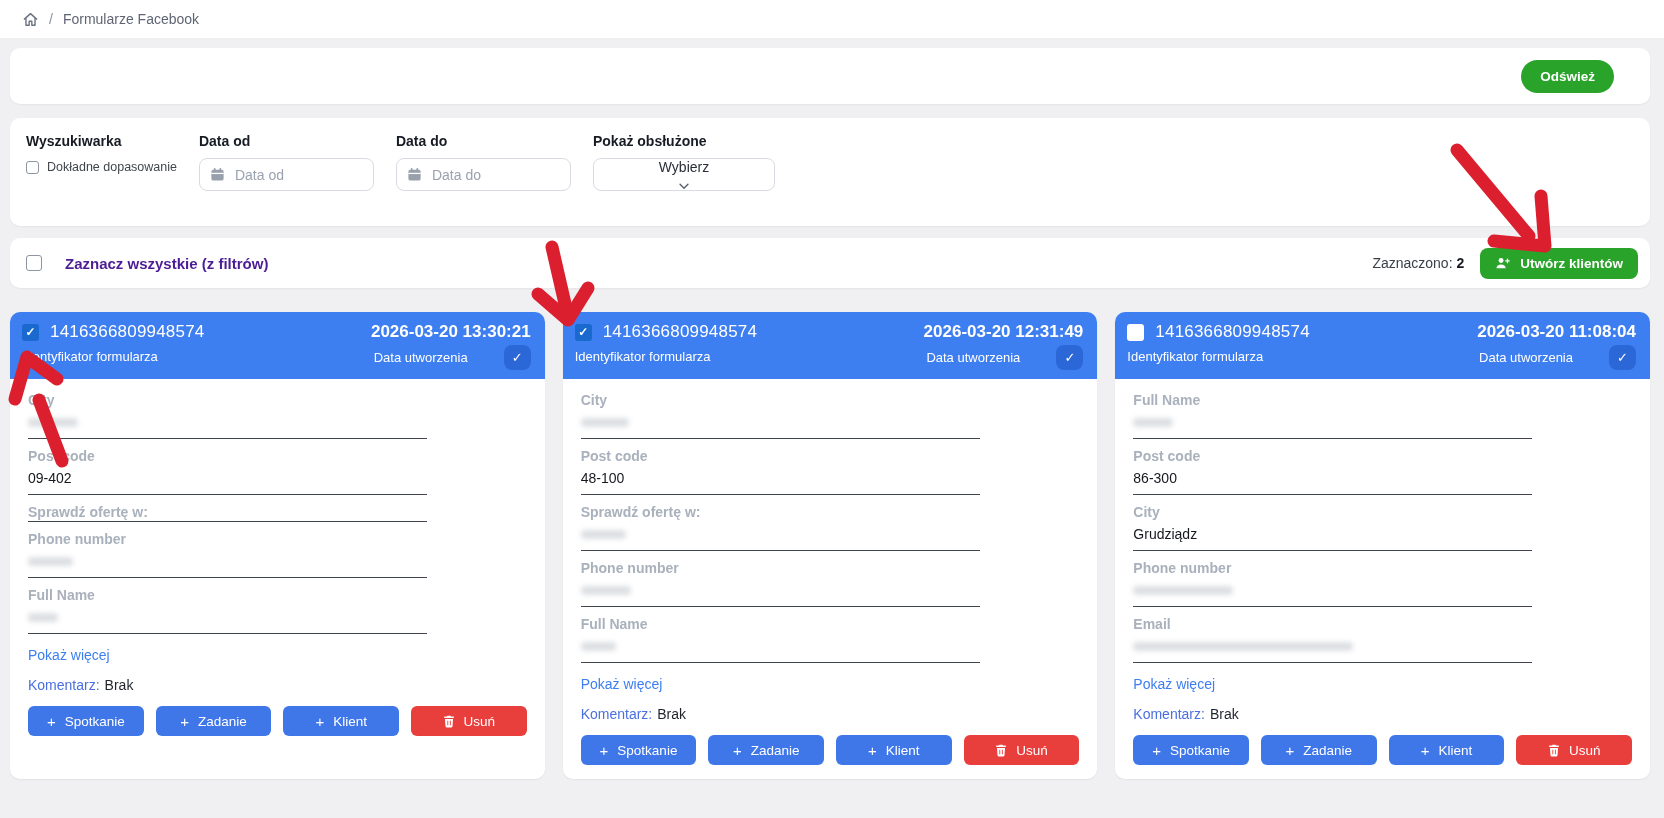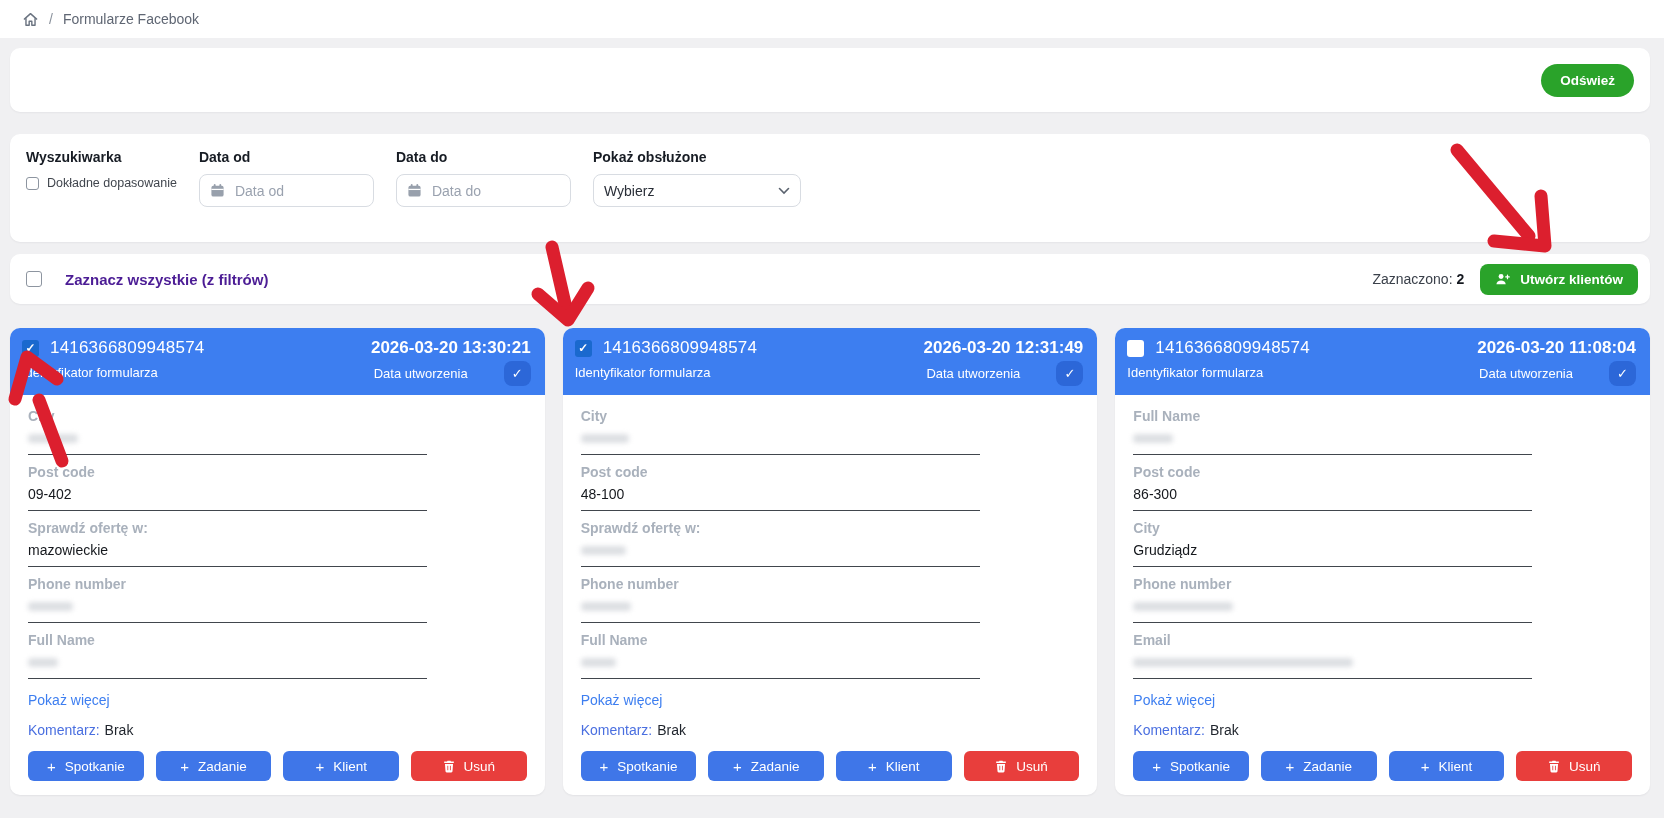--- a/index.html
+++ b/index.html
@@ -12,30 +12,30 @@
     width:1664px;height:818px;position:relative;overflow:hidden;
     background:#f0f0f2;font-family:"Liberation Sans",sans-serif;font-size:14px;color:#1f242c;
   }
   
   .topbar{background:#fff;height:38px;display:flex;align-items:center;gap:10px;padding:0 0 0 22px;}
   .crumb{color:#5f6673;font-size:14px;}
   .crumb-sep{color:#8a919c;}
   
   .container{padding:10px 14px 0 10px;}
   .panel{background:#fff;border-radius:10px;box-shadow:0 1px 2px rgba(20,25,35,.05);}
-  .panel-refresh{height:64px;display:flex;justify-content:flex-end;align-items:center;padding:0 16px;margin-bottom:22px;}
+  .panel-refresh{height:56px;display:flex;justify-content:flex-end;align-items:center;padding:0 36px;margin-bottom:14px;}
   .btn{border:none;cursor:pointer;color:#fff;font-family:inherit;}
   .btn-refresh{background:var(--green);font-weight:bold;font-size:13.5px;border-radius:17px;padding:9px 19px;}
   
   .panel-filters{padding:15px 16px 12px;margin-bottom:12px;min-height:108px;}
   .filters-row{display:flex;gap:22px;align-items:flex-start;}
   .filter-group{display:flex;flex-direction:column;}
   .filter-label{font-weight:bold;font-size:14px;color:#171c24;margin-bottom:9px;}
   .input-wrap{height:33px;border:1px solid #d8dce2;border-radius:8px;background:#fff;display:flex;align-items:center;gap:8px;padding:0 10px;width:175px;}
-  .input-wrap.select{width:208px;justify-content:space-between;cursor:pointer;}
+  .input-wrap.select{width:182px;justify-content:space-between;cursor:pointer;flex-direction:column;}
   .input-wrap input{border:none;outline:none;flex:1;min-width:0;font-family:inherit;font-size:14px;color:#2a2f38;background:transparent;}
   .input-wrap input::placeholder{color:#9aa2af;}
   .select-value{color:#2a2f38;}
   .box{width:15px;height:15px;border:1px solid #8d95a0;border-radius:3px;background:#fff;display:inline-block;flex:none;}
   .box.big{width:16px;height:16px;}
   .exact{display:flex;align-items:center;gap:8px;margin-top:2px;font-size:12.5px;color:#41464e;cursor:pointer;}
   .exact .box{width:13px;height:13px;}
   
   .panel-select{height:50px;display:flex;align-items:center;justify-content:space-between;padding:0 12px 0 16px;margin-bottom:24px;}
   .select-all{display:flex;align-items:center;gap:23px;font-size:15px;font-weight:600;color:#4c1d95;cursor:pointer;}
@@ -193,21 +193,20 @@
   </div>
 
   <div class="field">
     <div class="f-label">Post code</div>
     <div class="f-value">09-402</div>
     <div class="f-divider"></div>
   </div>
 
   <div class="field">
     <div class="f-label">Sprawdź ofertę w:</div>
-    <div class="f-value">mazowieckie</div>
     <div class="f-divider"></div>
   </div>
 
   <div class="field">
     <div class="f-label">Phone number</div>
     <div class="f-value">
                 <span class="blob" style="width: 45px;"></span>
               </div>
     <div class="f-divider"></div>
   </div>

